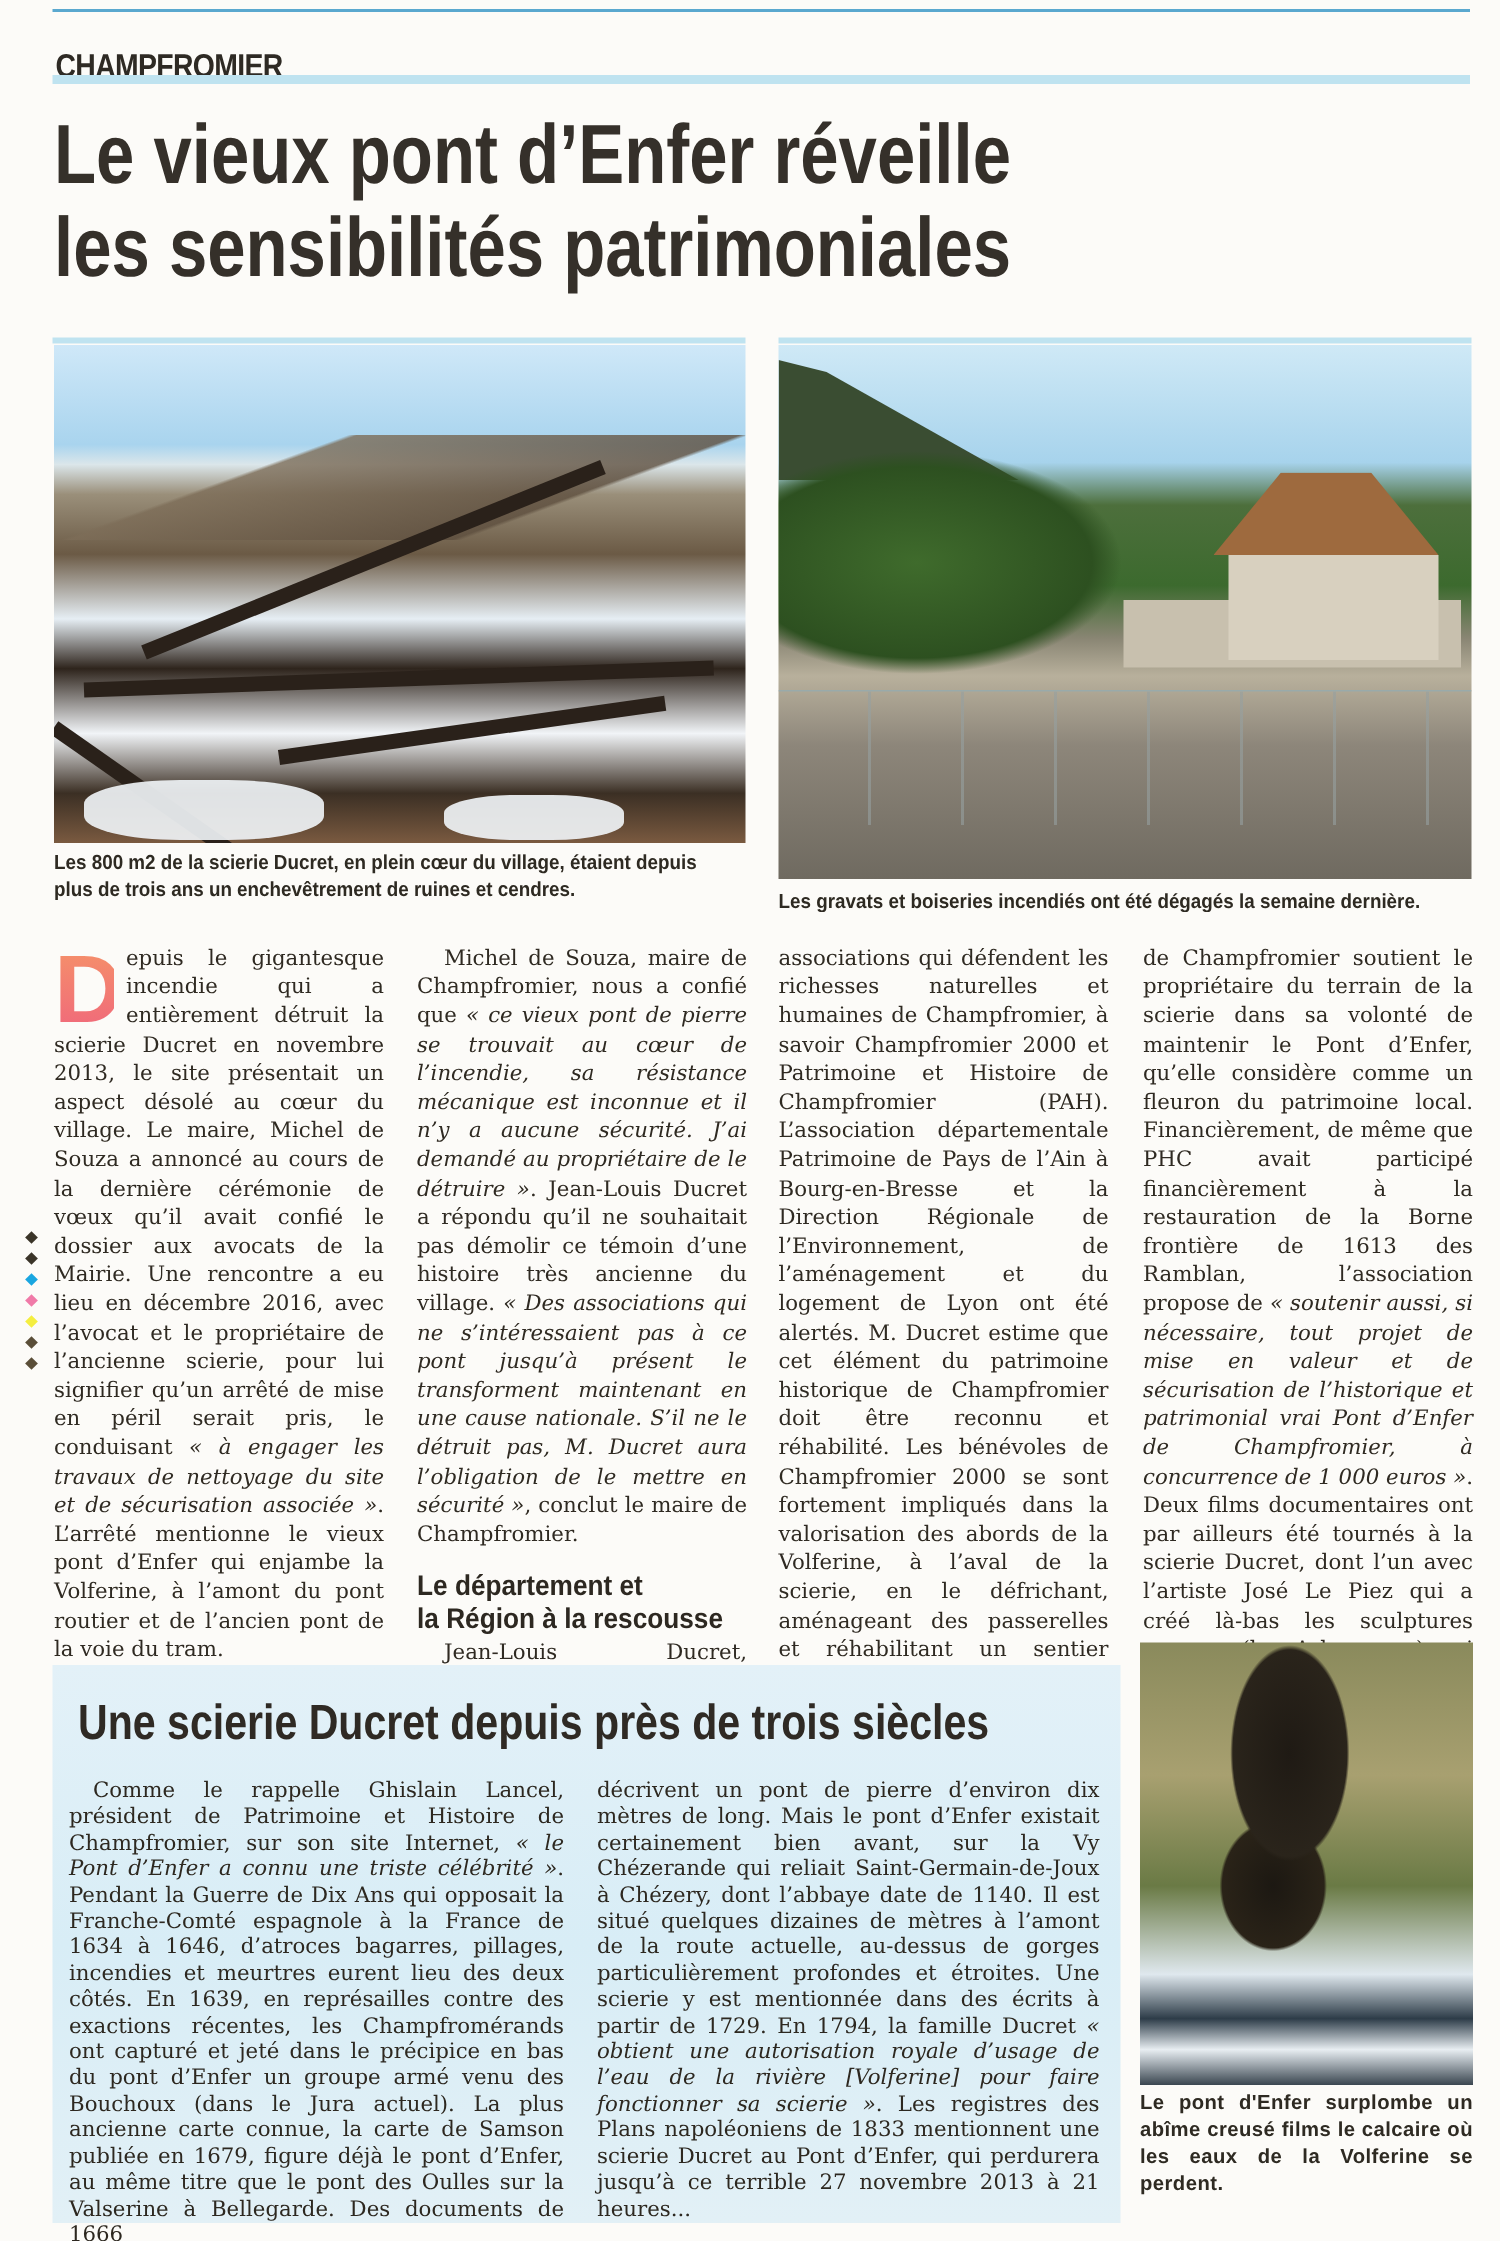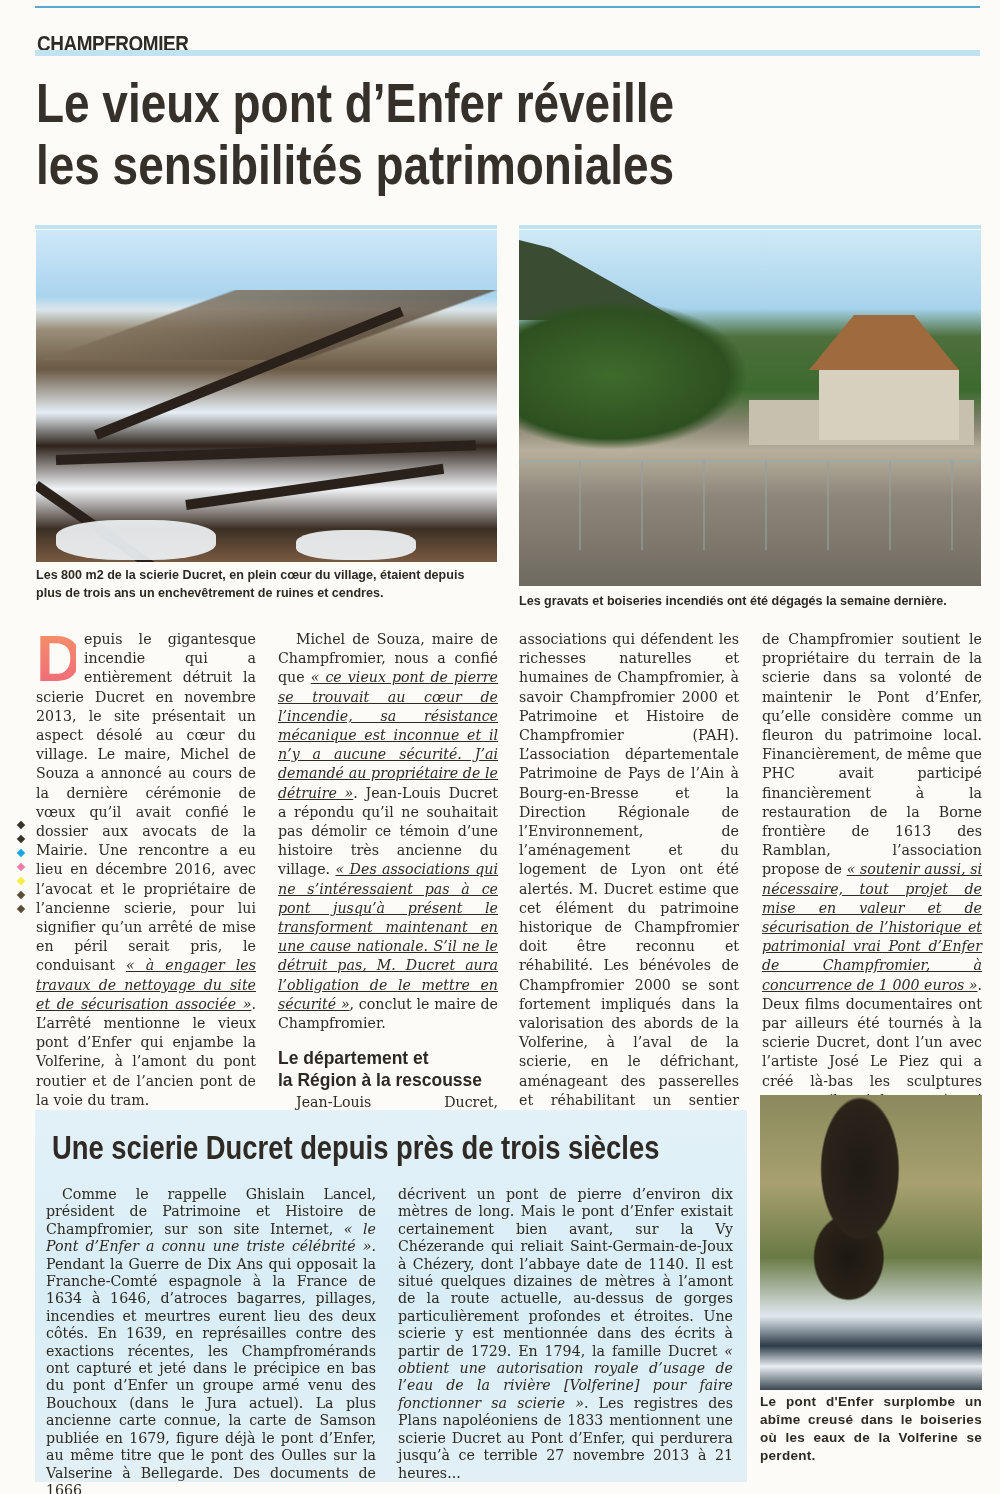--- a/index.html
+++ b/index.html
@@ -37,21 +37,21 @@
     .cap-2 { left: 519px; top: 592px; width: 480px; transform: scaleX(0.93); transform-origin: left; white-space: nowrap; }
     .cap-3 { left: 760px; top: 1393px; width: 222px; font-size: 13.5px; text-align: justify; letter-spacing: 0.3px; }
 
     .col { position: absolute; font-size: 14.2px; line-height: 19.2px; text-align: justify; hyphens: manual; color: #2f2a22; }
     .col-1 { left: 36px; top: 630px; width: 220px; }
     .col-2 { left: 278px; top: 630px; width: 220px; }
     .col-3 { left: 519px; top: 630px; width: 220px; }
     .col-4 { left: 762px; top: 630px; width: 220px; }
     .col p { text-indent: 0; }
     .col .indent { text-indent: 18px; }
-    .col i { font-style: italic; text-decoration: underline; }
+    .col i { font-style: italic; }
     .dropcap { float: left; font-family: "Liberation Sans", sans-serif; font-weight: bold; font-size: 64px; line-height: 54px; width: 40px; height: 54px; margin: 2px 8px 0 0; color: #f07a6a; background: linear-gradient(180deg, #f5906a, #f06a7a); -webkit-background-clip: text; background-clip: text; -webkit-text-fill-color: transparent; text-shadow: none; }
     .subhead { font-family: "Liberation Sans", sans-serif; font-weight: bold; font-size: 19px; line-height: 22px; margin: 14px 0 2px 0; color: #2d2821; text-align: left; transform: scaleX(0.92); transform-origin: left; white-space: nowrap; }
     .signature { font-family: "Liberation Sans", sans-serif; font-weight: bold; font-size: 14px; text-align: right; margin-top: 3px; color: #2d2821; }
 
     .margin-dots { position: absolute; left: 18px; top: 822px; width: 6px; }
     .margin-dots span { display: block; width: 6px; height: 6px; margin-bottom: 8px; transform: rotate(45deg); }
 
     .box { position: absolute; left: 35px; top: 1110px; width: 712px; height: 372px; background: linear-gradient(180deg, #e3f1f8 0%, #d8edf6 50%, #e2f0f6 100%); }
     .box-title { position: absolute; left: 52px; top: 1128px; font-family: "Liberation Sans", sans-serif; font-size: 33px; line-height: 40px; color: #2f2a24; transform: scaleX(0.83); transform-origin: left; white-space: nowrap; }
     .box-col { position: absolute; font-size: 14.2px; line-height: 17.4px; text-align: justify; color: #2d2820; }
@@ -138,13 +138,13 @@
     <span>Comme le rappelle Ghislain Lancel, président de Patrimoine et Histoire de Champfromier, sur son site Internet, </span><i>« le Pont d’Enfer a connu une triste célébrité »</i><span>. Pendant la Guerre de Dix Ans qui opposait la Franche-Comté espagnole à la France de 1634 à 1646, d’atroces bagarres, pillages, incendies et meurtres eurent lieu des deux côtés. En 1639, en représailles contre des exactions récentes, les Champfromérands ont capturé et jeté dans le précipice en bas du pont d’Enfer un groupe armé venu des Bouchoux (dans le Jura actuel). La plus ancienne carte connue, la carte de Samson publiée en 1679, figure déjà le pont d’Enfer, au même titre que le pont des Oulles sur la Valserine à Bellegarde. Des documents de 1666</span>
   </p>
 </div>
 <div class="box-col box-col-2">
   <p>
     <span>décrivent un pont de pierre d’environ dix mètres de long. Mais le pont d’Enfer existait certainement bien avant, sur la Vy Chézerande qui reliait Saint-Germain-de-Joux à Chézery, dont l’abbaye date de 1140. Il est situé quelques dizaines de mètres à l’amont de la route actuelle, au-dessus de gorges particulièrement profondes et étroites. Une scierie y est mentionnée dans des écrits à partir de 1729. En 1794, la famille Ducret </span><i>« obtient une autorisation royale d’usage de l’eau de la rivière [Volferine] pour faire fonctionner sa scierie »</i><span>. Les registres des Plans napoléoniens de 1833 mentionnent une scierie Ducret au Pont d’Enfer, qui perdurera jusqu’à ce terrible 27 novembre 2013 à 21 heures...</span>
   </p>
 </div>
 
 <div class="photo photo-3"></div>
-<div class="caption cap-3">Le pont d'Enfer surplombe un abîme creusé dans le boiseries où les eaux de la Volferine se perdent.</div>
+<div class="caption cap-3">Le pont d'Enfer surplombe un abîme creusé films le calcaire où les eaux de la Volferine se perdent.</div>
 
 </body></html>

